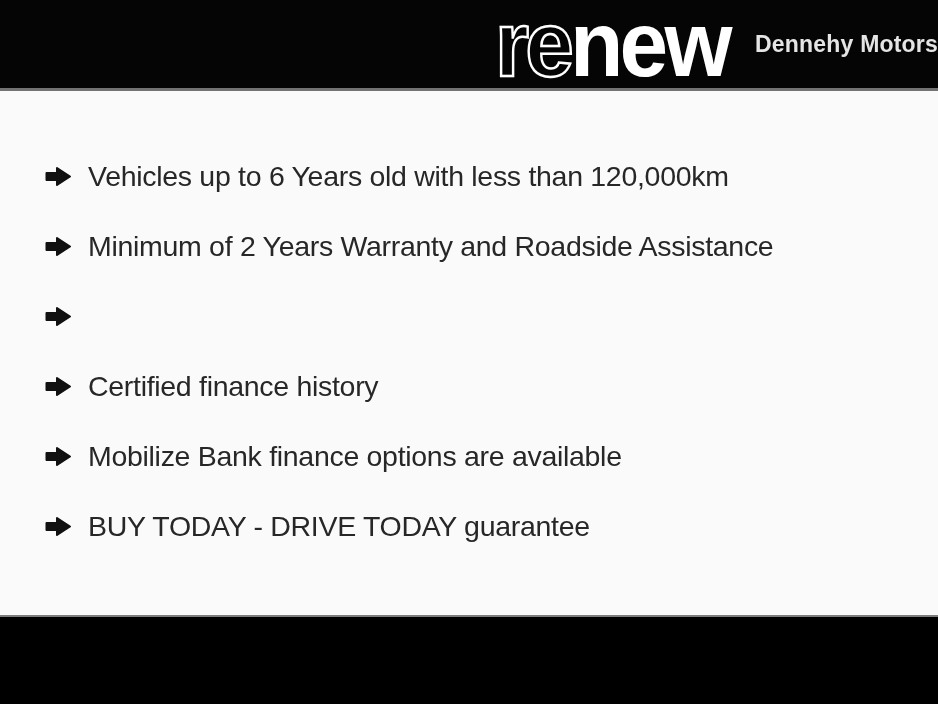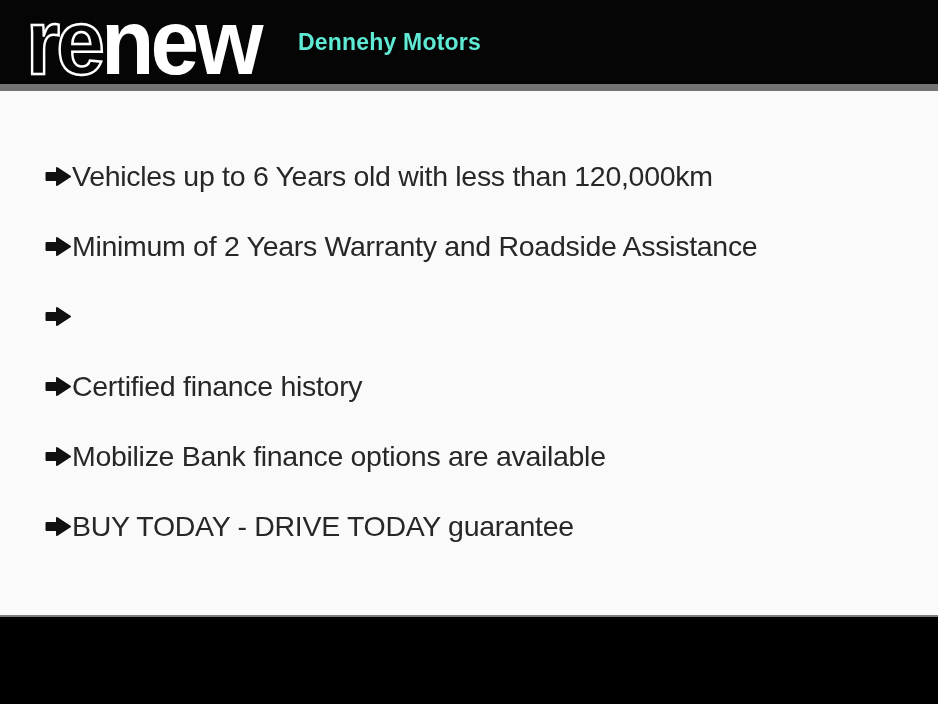--- a/index.html
+++ b/index.html
@@ -14,47 +14,48 @@
     height: 704px;
     display: flex;
     flex-direction: column;
     background: #fbfafb;
   }
 
   
   .topbar {
     flex: 0 0 91px;
     background: #050505;
-    border-bottom: 7px solid #737373;
+    border-bottom: 3px solid #737373;
     display: flex;
     align-items: center;
-    padding-left: 26px;
+    padding-left: 20px;
     overflow: hidden;
+    justify-content: flex-end;
   }
   .logo {
     font-weight: bold;
     font-size: 92px;
     letter-spacing: -4px;
     white-space: nowrap;
     transform: scaleX(0.95);
     transform-origin: left center;
     line-height: 91px;
     user-select: none;
   }
   .logo-outline {
     color: transparent;
     -webkit-text-stroke: 2.5px #ffffff;
   }
   .logo-solid {
     color: #ffffff;
     -webkit-text-stroke: 0;
   }
   .dealer {
-    margin-left: 26px;
-    color: #5eead4;
+    margin-left: 14px;
+    color: #e5e5e5;
     font-weight: bold;
     font-size: 23px;
     line-height: 29px;
     letter-spacing: 0.2px;
     white-space: nowrap;
   }
 
   
   .content {
     flex: 1 1 auto;
@@ -69,20 +70,21 @@
     display: flex;
     align-items: center;
   }
   .arrow {
     flex: 0 0 auto;
     display: inline-flex;
     align-items: center;
   }
   .arrow svg { display: block; width: 27px; height: 23px; }
   .benefit-text {
+    margin-left: 16px;
     font-size: 28.5px;
     color: #272727;
     letter-spacing: -0.3px;
     white-space: nowrap;
   }
 
   
   .bottombar {
     flex: 0 0 89px;
     background: #000000;

